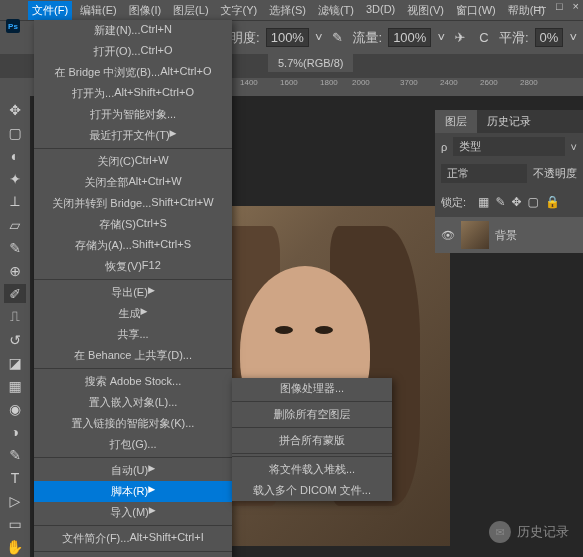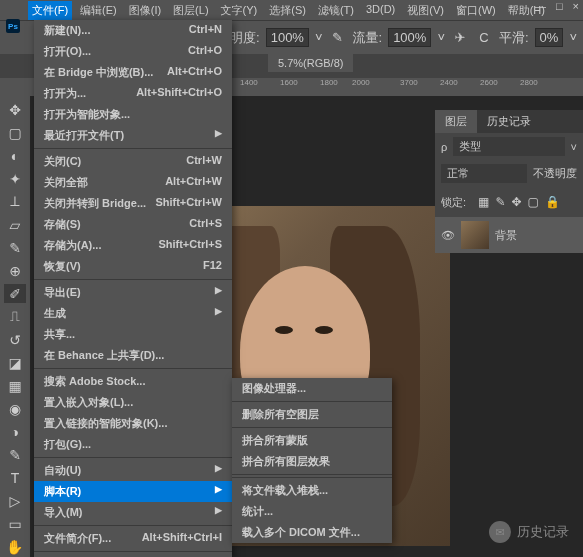--- a/index.html
+++ b/index.html
@@ -34,21 +34,21 @@
 .face { position: absolute; left: 80px; top: 60px; width: 130px; height: 170px; background: #cfa585; border-radius: 50% 50% 45% 45%; }
 .hair-l { position: absolute; left: 30px; top: 20px; width: 90px; height: 280px; background: #5a4330; border-radius: 40% 10% 10% 30%; }
 .hair-r { position: absolute; right: 30px; top: 20px; width: 90px; height: 280px; background: #4a3626; border-radius: 10% 40% 30% 10%; }
 .eye-l, .eye-r { position: absolute; width: 18px; height: 8px; background: #2a1f15; border-radius: 50%; top: 120px; }
 .eye-l { left: 115px; } .eye-r { left: 155px; }
 .lips { position: absolute; width: 30px; height: 10px; background: #a05a5a; border-radius: 40%; top: 180px; left: 130px; }
 
 
 .menu { position: absolute; background: #535353; color: #ccc; font-size: 11px; box-shadow: 2px 2px 8px rgba(0,0,0,0.5); z-index: 100; }
 .menu-main { left: 34px; top: 20px; width: 198px; }
-.menu-item { display: flex; justify-content: space-between; padding: 3px 10px; cursor: pointer; white-space: nowrap; font-weight: bold; }
+.menu-item { display: flex; justify-content: center; padding: 3px 10px; cursor: pointer; white-space: nowrap; }
 .menu-item.hi { background: #0078d7; color: #fff; }
 .menu-item .arrow { font-size: 9px; }
 .menu-sep { height: 1px; background: #3a3a3a; margin: 2px 0; }
 .menu-sub { left: 232px; top: 378px; width: 160px; }
 
 
 .panel { position: absolute; right: 0; top: 110px; width: 148px; background: #454545; color: #ccc; font-size: 11px; z-index: 50; }
 .panel-tabs { display: flex; background: #383838; }
 .panel-tab { padding: 4px 10px; cursor: pointer; }
 .panel-tab.active { background: #535353; }
@@ -263,30 +263,24 @@
       <span>图像处理器...</span>
     </div>
     <div class="menu-sep"></div>
     <div class="menu-item">
       <span>删除所有空图层</span>
     </div>
     <div class="menu-sep"></div>
     <div class="menu-item">
       <span>拼合所有蒙版</span>
     </div>
-    <div class="menu-item">
-      <span>拼合所有图层效果</span>
-    </div>
     <div class="menu-sep"></div>
     <div class="menu-sep"></div>
     <div class="menu-item">
       <span>将文件载入堆栈...</span>
-    </div>
-    <div class="menu-item">
-      <span>统计...</span>
     </div>
     <div class="menu-item">
       <span>载入多个 DICOM 文件...</span>
     </div>
   </div>
 
 <div class="panel">
   <div class="panel-tabs">
     <div class="panel-tab active">图层</div>
     <div class="panel-tab">历史记录</div>

